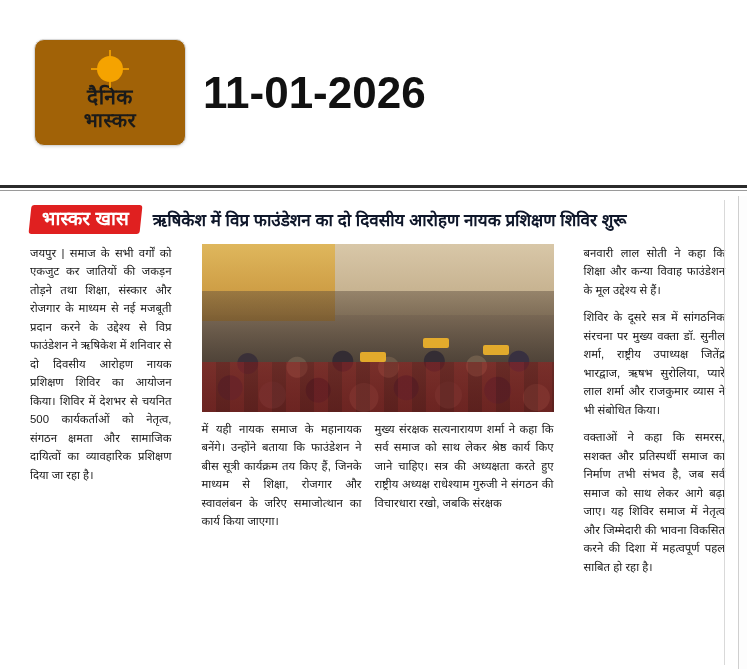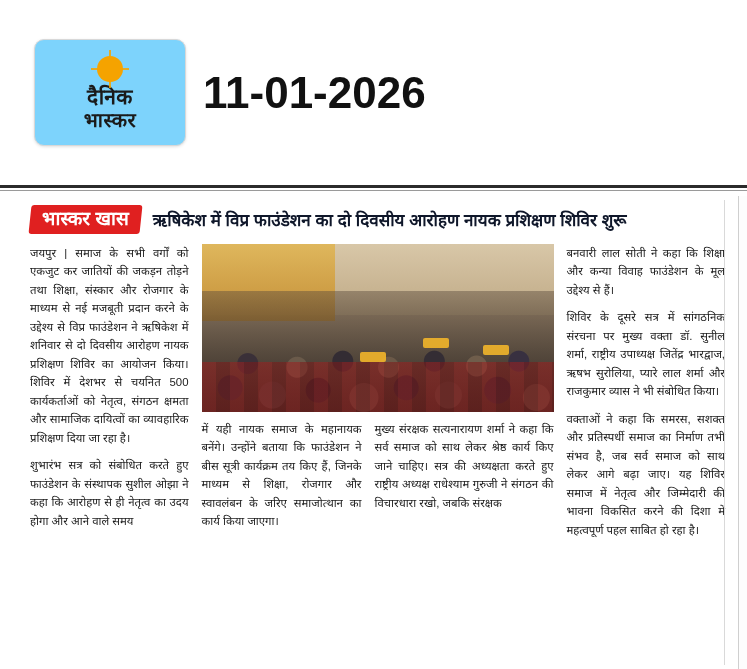--- a/index.html
+++ b/index.html
@@ -22,21 +22,21 @@
     align-items: center;
     height: 185px;
     padding-left: 34px;
     box-sizing: border-box;
   }
   .logo-box {
     width: 150px;
     height: 105px;
     border: 1px solid #d8d8d8;
     border-radius: 10px;
-    background: #7dd3fc;
+    background: #a16207;
     box-shadow: 0 1px 3px rgba(0,0,0,.12);
     display: flex;
     flex-direction: column;
     align-items: center;
     justify-content: center;
     flex: none;
   }
   .logo-sun {
     width: 26px;
     height: 26px;
@@ -123,21 +123,21 @@
     font-weight: bold;
     line-height: 1.30;
     color: #0b0b0b;
     margin: 2px 0 10px 0;
     letter-spacing: -.2px;
   }
 
   
   .body-wrap {
     display: flex;
-    gap: 13px;
+    gap: 30px;
     padding: 0 22px 0 30px;
     box-sizing: border-box;
   }
   .col {
     width: 160px;
     font-size: 11.4px;
     line-height: 1.62;
     text-align: justify;
     color: #1b1b1b;
   }
@@ -240,21 +240,20 @@
     <div class="kicker">ऋषिकेश में विप्र फाउंडेशन का दो दिवसीय आरोहण नायक प्रशिक्षण शिविर शुरू</div>
   </div>
   <div class="headline">
   </div>
 </div>
 
 <div class="body-wrap">
 
   <div class="col">
     <p class="lead">जयपुर | समाज के सभी वर्गों को एकजुट कर जातियों की जकड़न तोड़ने तथा शिक्षा, संस्कार और रोजगार के माध्यम से नई मजबूती प्रदान करने के उद्देश्य से विप्र फाउंडेशन ने ऋषिकेश में शनिवार से दो दिवसीय आरोहण नायक प्रशिक्षण शिविर का आयोजन किया। शिविर में देशभर से चयनित 500 कार्यकर्ताओं को नेतृत्व, संगठन क्षमता और सामाजिक दायित्वों का व्यावहारिक प्रशिक्षण दिया जा रहा है।</p>
-    <p>शुभारंभ सत्र को संबोधित करते हुए फाउंडेशन के संस्थापक सुशील ओझा ने कहा कि आरोहण से ही नेतृत्व का उदय होगा और आने वाले समय</p>
   </div>
 
   <div class="col colmid">
     <div class="photo">
       <div class="sky"></div>
       <div class="wall"></div>
       <div class="stage"></div>
       <div class="crowd"></div>
       <div class="chairs"></div>
       <div class="sash" style="left:63%;top:56%"></div>

